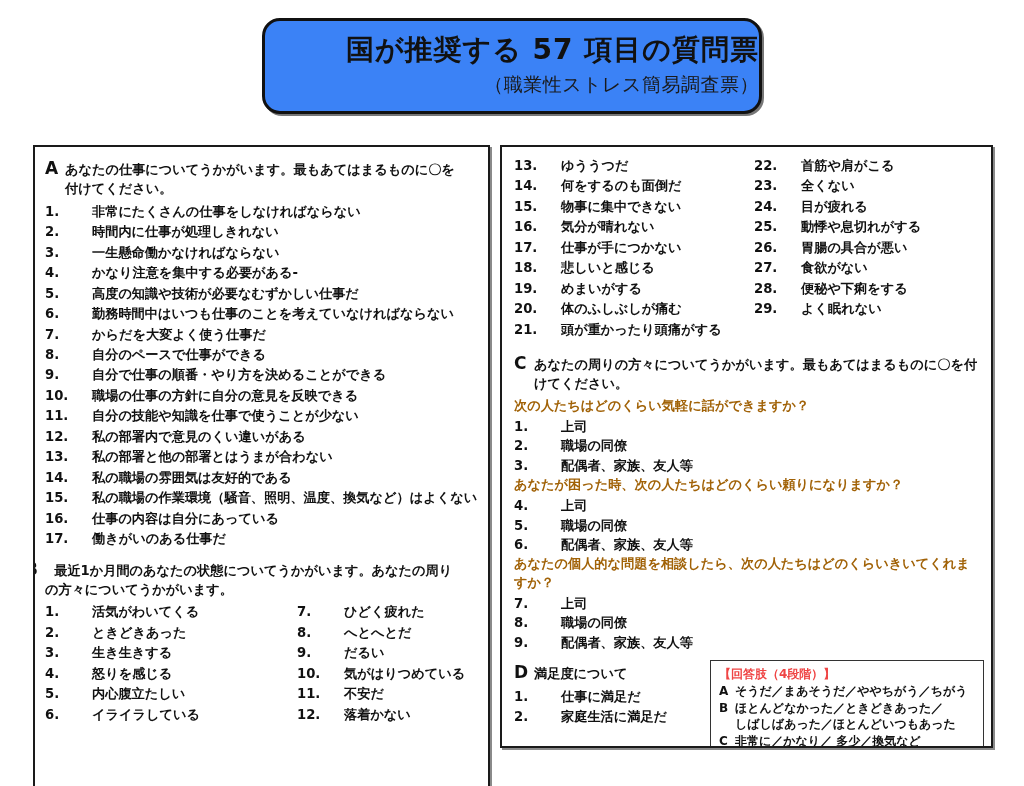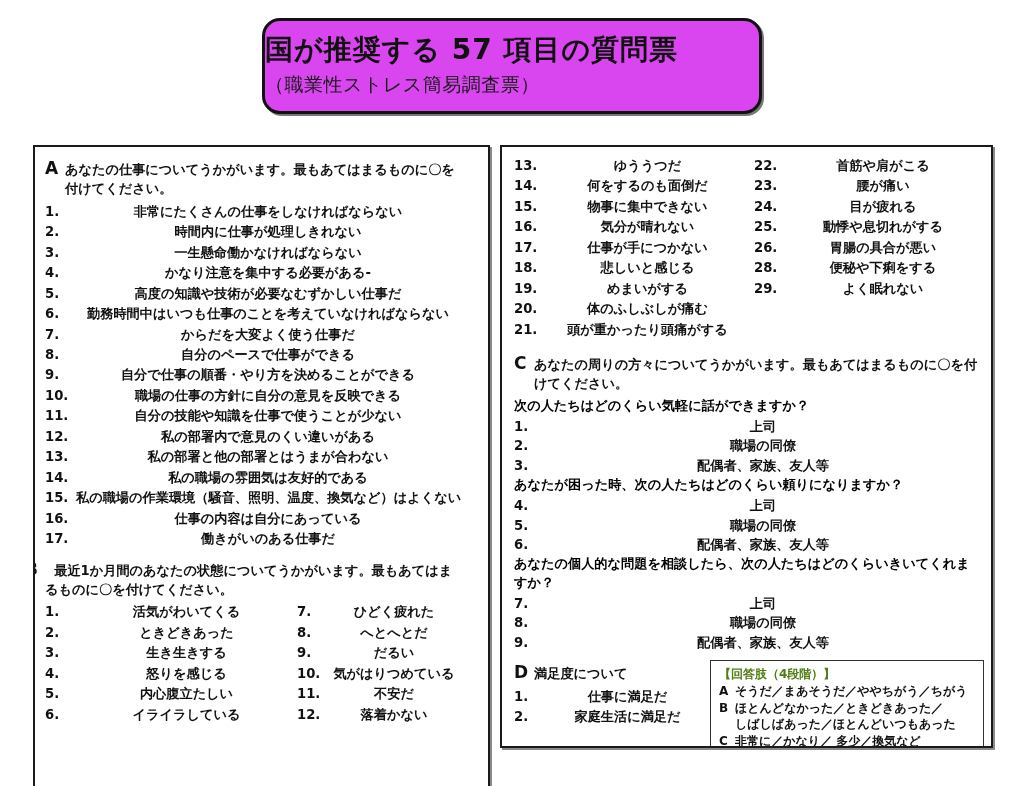--- a/index.html
+++ b/index.html
@@ -24,24 +24,24 @@
     top: 18px;
     width: 500px;
     height: 96px;
   }
   .title-box {
     width: 100%;
     height: 100%;
     box-sizing: border-box;
     border: 3.5px solid #111111;
     border-radius: 18px;
-    background: #d946ef;
+    background: #3b82f6;
     display: flex;
     flex-direction: column;
-    align-items: flex-start;
+    align-items: flex-end;
     justify-content: center;
     box-shadow: 2px 2px 0 #777;
   }
   .title-main {
     font-size: 28px;
     font-weight: bold;
     letter-spacing: 1px;
     line-height: 1.15;
     color: #111111;
     white-space: nowrap;
@@ -96,44 +96,45 @@
     width: 20px;
     margin-left: -20px;
   }
   .sec-head.hang-none { padding-left: 0; }
 
   .sub-q {
     font-size: 13.2px;
     font-weight: bold;
     line-height: 1.42;
     margin: 0 0 1px 0;
-    color: #000000;
+    color: #a16207;
   }
 
   ol.qlist {
     list-style: none;
     margin: 0;
     padding: 0;
   }
   ol.qlist li {
     font-size: 13.2px;
     font-weight: bold;
     line-height: 1.55;
     color: #111;
     display: flex;
     align-items: baseline;
     white-space: nowrap;
+    gap: 16px;
   }
   ol.qlist li .num {
     display: inline-block;
     width: 31px;
     flex: 0 0 31px;
     text-align: left;
   }
-  ol.qlist li .txt { flex: 1 1 auto; text-align: center; }
+  ol.qlist li .txt { flex: 1 1 auto; }
 
   
   ol.qlist.tight li { line-height: 1.5; }
 
   
   .two-col {
     display: flex;
     gap: 0px;
   }
   .two-col .col-a { width: 252px; flex: 0 0 252px; }
@@ -160,21 +161,21 @@
     background: #ffffff;
     padding: 5px 8px 6px 8px;
     width: 274px;
     margin-top: 0px;
   }
   .legend-title {
     font-size: 12px;
     font-weight: bold;
     line-height: 1.35;
     margin-bottom: 1px;
-    color: #4d7c0f;
+    color: #ef4444;
     white-space: nowrap;
   }
   .legend-row {
     font-size: 12px;
     font-weight: bold;
     line-height: 1.38;
     color: #111;
     display: flex;
     align-items: baseline;
     white-space: nowrap;
@@ -272,21 +273,21 @@
       </li>
     <li>
         <span class="num">17.</span>
         <span class="txt">働きがいのある仕事だ</span>
       </li>
   </ol>
 
   <div class="spacer-sm"></div>
 
   <div class="sec-head hang-none">
-    <span class="letter">B</span>&nbsp;&nbsp;<span>最近1か月間のあなたの状態についてうかがいます。最もあてはまるものに〇を付けてください。</span>
+    <span class="letter">B</span>&nbsp;&nbsp;<span>最近1か月間のあなたの状態についてうかがいます。あなたの周りの方々についてうかがいます。</span>
   </div>
 
   <div class="two-col">
     <div class="col-a">
       <ol class="qlist">
         <li>
             <span class="num">1.</span>
             <span class="txt">活気がわいてくる</span>
           </li>
         <li>
@@ -386,33 +387,37 @@
       </ol>
     </div>
     <div class="rc-b">
       <ol class="qlist">
         <li>
             <span class="num">22.</span>
             <span class="txt">首筋や肩がこる</span>
           </li>
         <li>
             <span class="num">23.</span>
-            <span class="txt">腰が痛い</span>
+            <span class="txt">全くない</span>
           </li>
         <li>
             <span class="num">24.</span>
             <span class="txt">目が疲れる</span>
           </li>
         <li>
             <span class="num">25.</span>
             <span class="txt">動悸や息切れがする</span>
           </li>
         <li>
             <span class="num">26.</span>
             <span class="txt">胃腸の具合が悪い</span>
+          </li>
+        <li>
+            <span class="num">27.</span>
+            <span class="txt">食欲がない</span>
           </li>
         <li>
             <span class="num">28.</span>
             <span class="txt">便秘や下痢をする</span>
           </li>
         <li>
             <span class="num">29.</span>
             <span class="txt">よく眠れない</span>
           </li>
       </ol>

